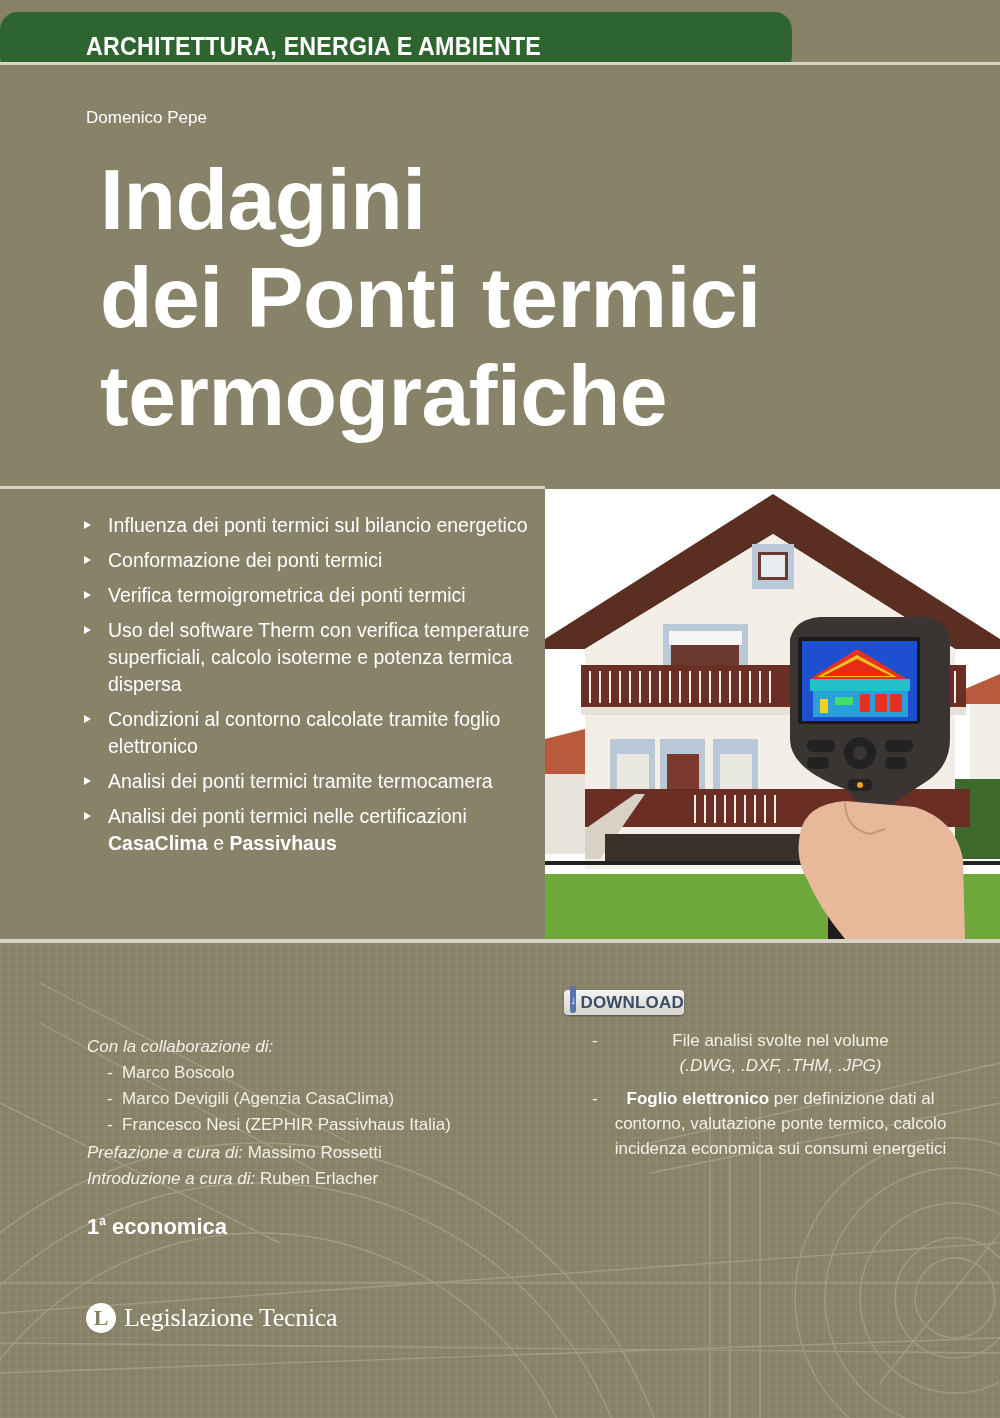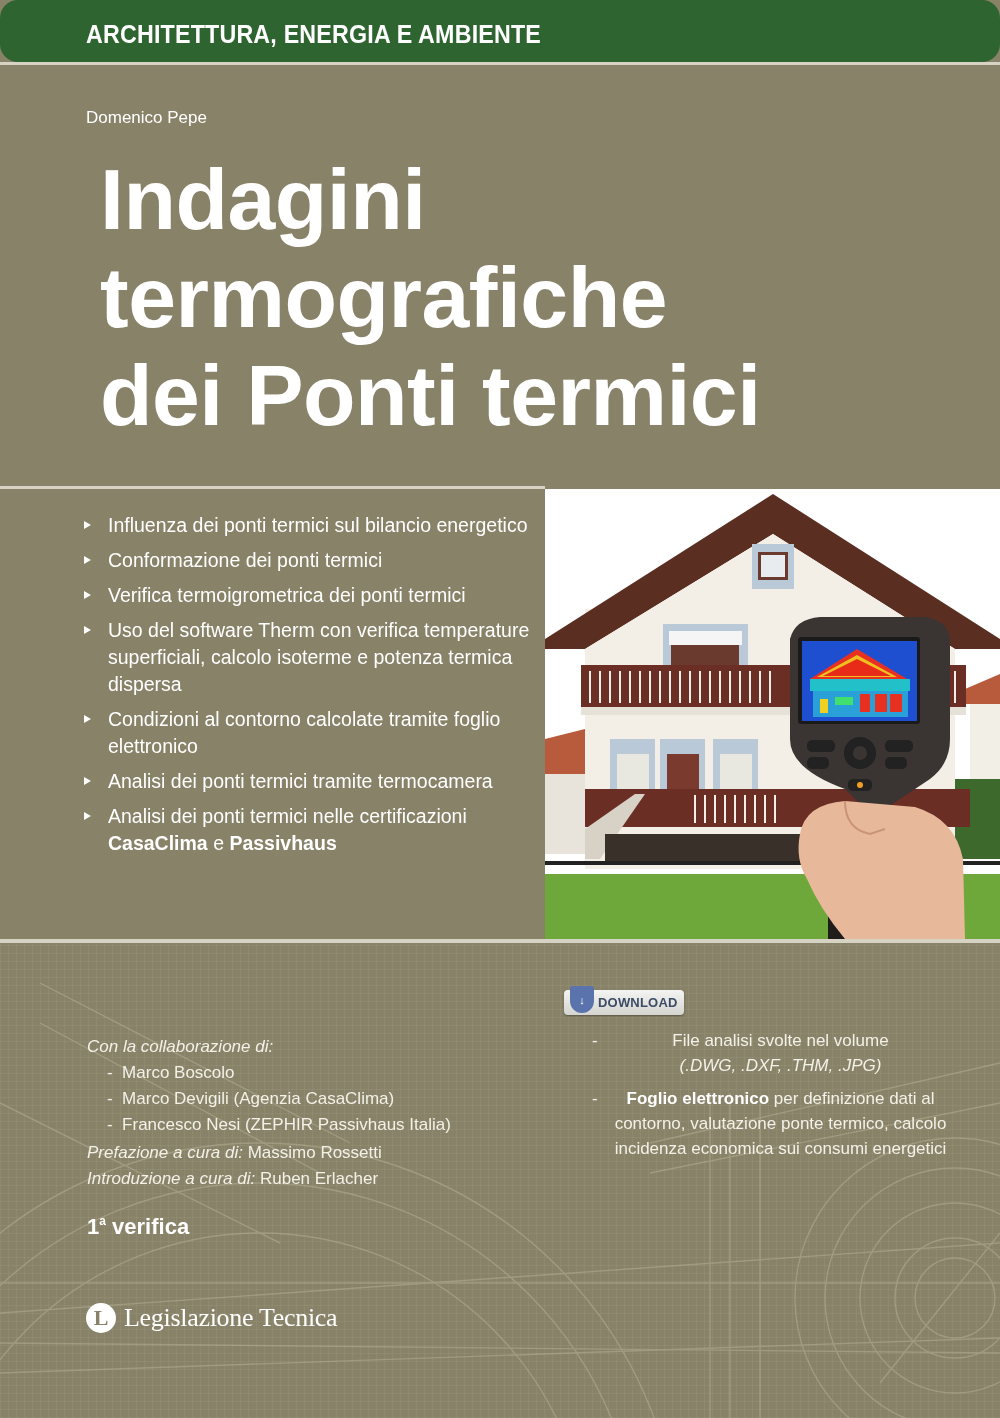--- a/index.html
+++ b/index.html
@@ -1,20 +1,20 @@
 <!DOCTYPE html>
 <html><head>
   <meta charset="utf-8">
   <style>
     * { margin: 0; padding: 0; box-sizing: border-box; }
     html, body { width: 1000px; height: 1418px; overflow: hidden; background: #878268; }
     body { font-family: "Liberation Sans", sans-serif; color: #fff; position: relative; }
 
     .series-bar {
-      position: absolute; left: 0; top: 0; width: 1000px; height: 62px;
+      position: absolute; left: 0; top: 12px; width: 792px; height: 62px;
       background: #2e6430;
       border-radius: 18px;
     }
     .series-bar .series-title {
       position: absolute; left: 86px; top: 20px;
       font-size: 25px; font-weight: bold; letter-spacing: 0.2px; color: #fff;
       transform: scaleX(0.93); transform-origin: left center;
     }
     .rule-light { position: absolute; left: 0; width: 1000px; height: 3px; background: #d6d3c4; }
     .rule-light.r1 { top: 62px; }
@@ -86,42 +86,42 @@
       position: absolute; left: 564px; top: 990px; width: 120px; height: 25px;
       background: linear-gradient(#f4f4f2, #d4d4d0); border-radius: 4px;
       box-shadow: 0 1px 2px rgba(0,0,0,0.35);
       display: flex; align-items: center;
     }
     .download-badge .shield {
       width: 24px; height: 27px; margin-left: 6px; margin-top: -6px;
       background: #5a73ad; border-radius: 3px 3px 12px 12px;
       display: flex; align-items: center; justify-content: center; color: #fff; font-size: 11px; line-height: 8px;
     }
-    .download-badge .txt { font-size: 13px; font-weight: bold; color: #3d4c66; margin-left: 4px; letter-spacing: 0.2px; }
+    .download-badge .txt { font-size: 17px; font-weight: bold; color: #3d4c66; margin-left: 4px; letter-spacing: 0.2px; }
 
     .dl-list { position: absolute; left: 592px; top: 1028px; width: 360px; font-size: 17px; line-height: 25px; color: #f3f1e8; }
     .dl-list .item { position: relative; padding-left: 17px; margin-bottom: 8px; text-align: center; }
     .dl-list .item::before { content: "-"; position: absolute; left: 0; }
     .dl-list .ext { font-style: italic; display: block; }
     .dl-list b { color: #fff; }
   </style>
 </head>
 <body>
 
 <div class="series-bar">
   <div class="series-title">ARCHITETTURA, ENERGIA E AMBIENTE</div>
 </div>
 <div class="rule-light r1"></div>
 
 <div class="top-panel"></div>
 <div class="author">Domenico Pepe</div>
 <h1 class="title">
   <span>Indagini</span>
+  <span>dei Ponti termici</span>
   <span>termografiche</span>
-  <span>dei Ponti termici</span>
 </h1>
 <div class="rule-light r2"></div>
 
 <div class="bullet-panel"></div>
 <ul class="bullets">
   <li><span class="tri"></span><span>Influenza dei ponti termici sul bilancio energetico</span></li>
   <li><span class="tri"></span><span>Conformazione dei ponti termici</span></li>
   <li><span class="tri"></span><span>Verifica termoigrometrica dei ponti termici</span></li>
   <li><span class="tri"></span><span>Uso del software Therm con verifica temperature superficiali, calcolo isoterme e potenza termica dispersa</span></li>
   <li><span class="tri"></span><span>Condizioni al contorno calcolate tramite foglio elettronico</span></li>
@@ -278,21 +278,21 @@
     <span>Massimo Rossetti</span>
   </div>
   <div>
     <span class="lbl">Introduzione a cura di:</span>
     <span>Ruben Erlacher</span>
   </div>
 </div>
 
 <div class="edition">
   <span>1</span><sup>a</sup>
-  <span>verifica</span>
+  <span>economica</span>
 </div>
 
 <div class="publisher">
   <div class="logo">L</div>
   <div class="name">Legislazione Tecnica</div>
 </div>
 
 <div class="download-badge">
   <div class="shield">↓</div>
   <span class="txt">DOWNLOAD</span>

